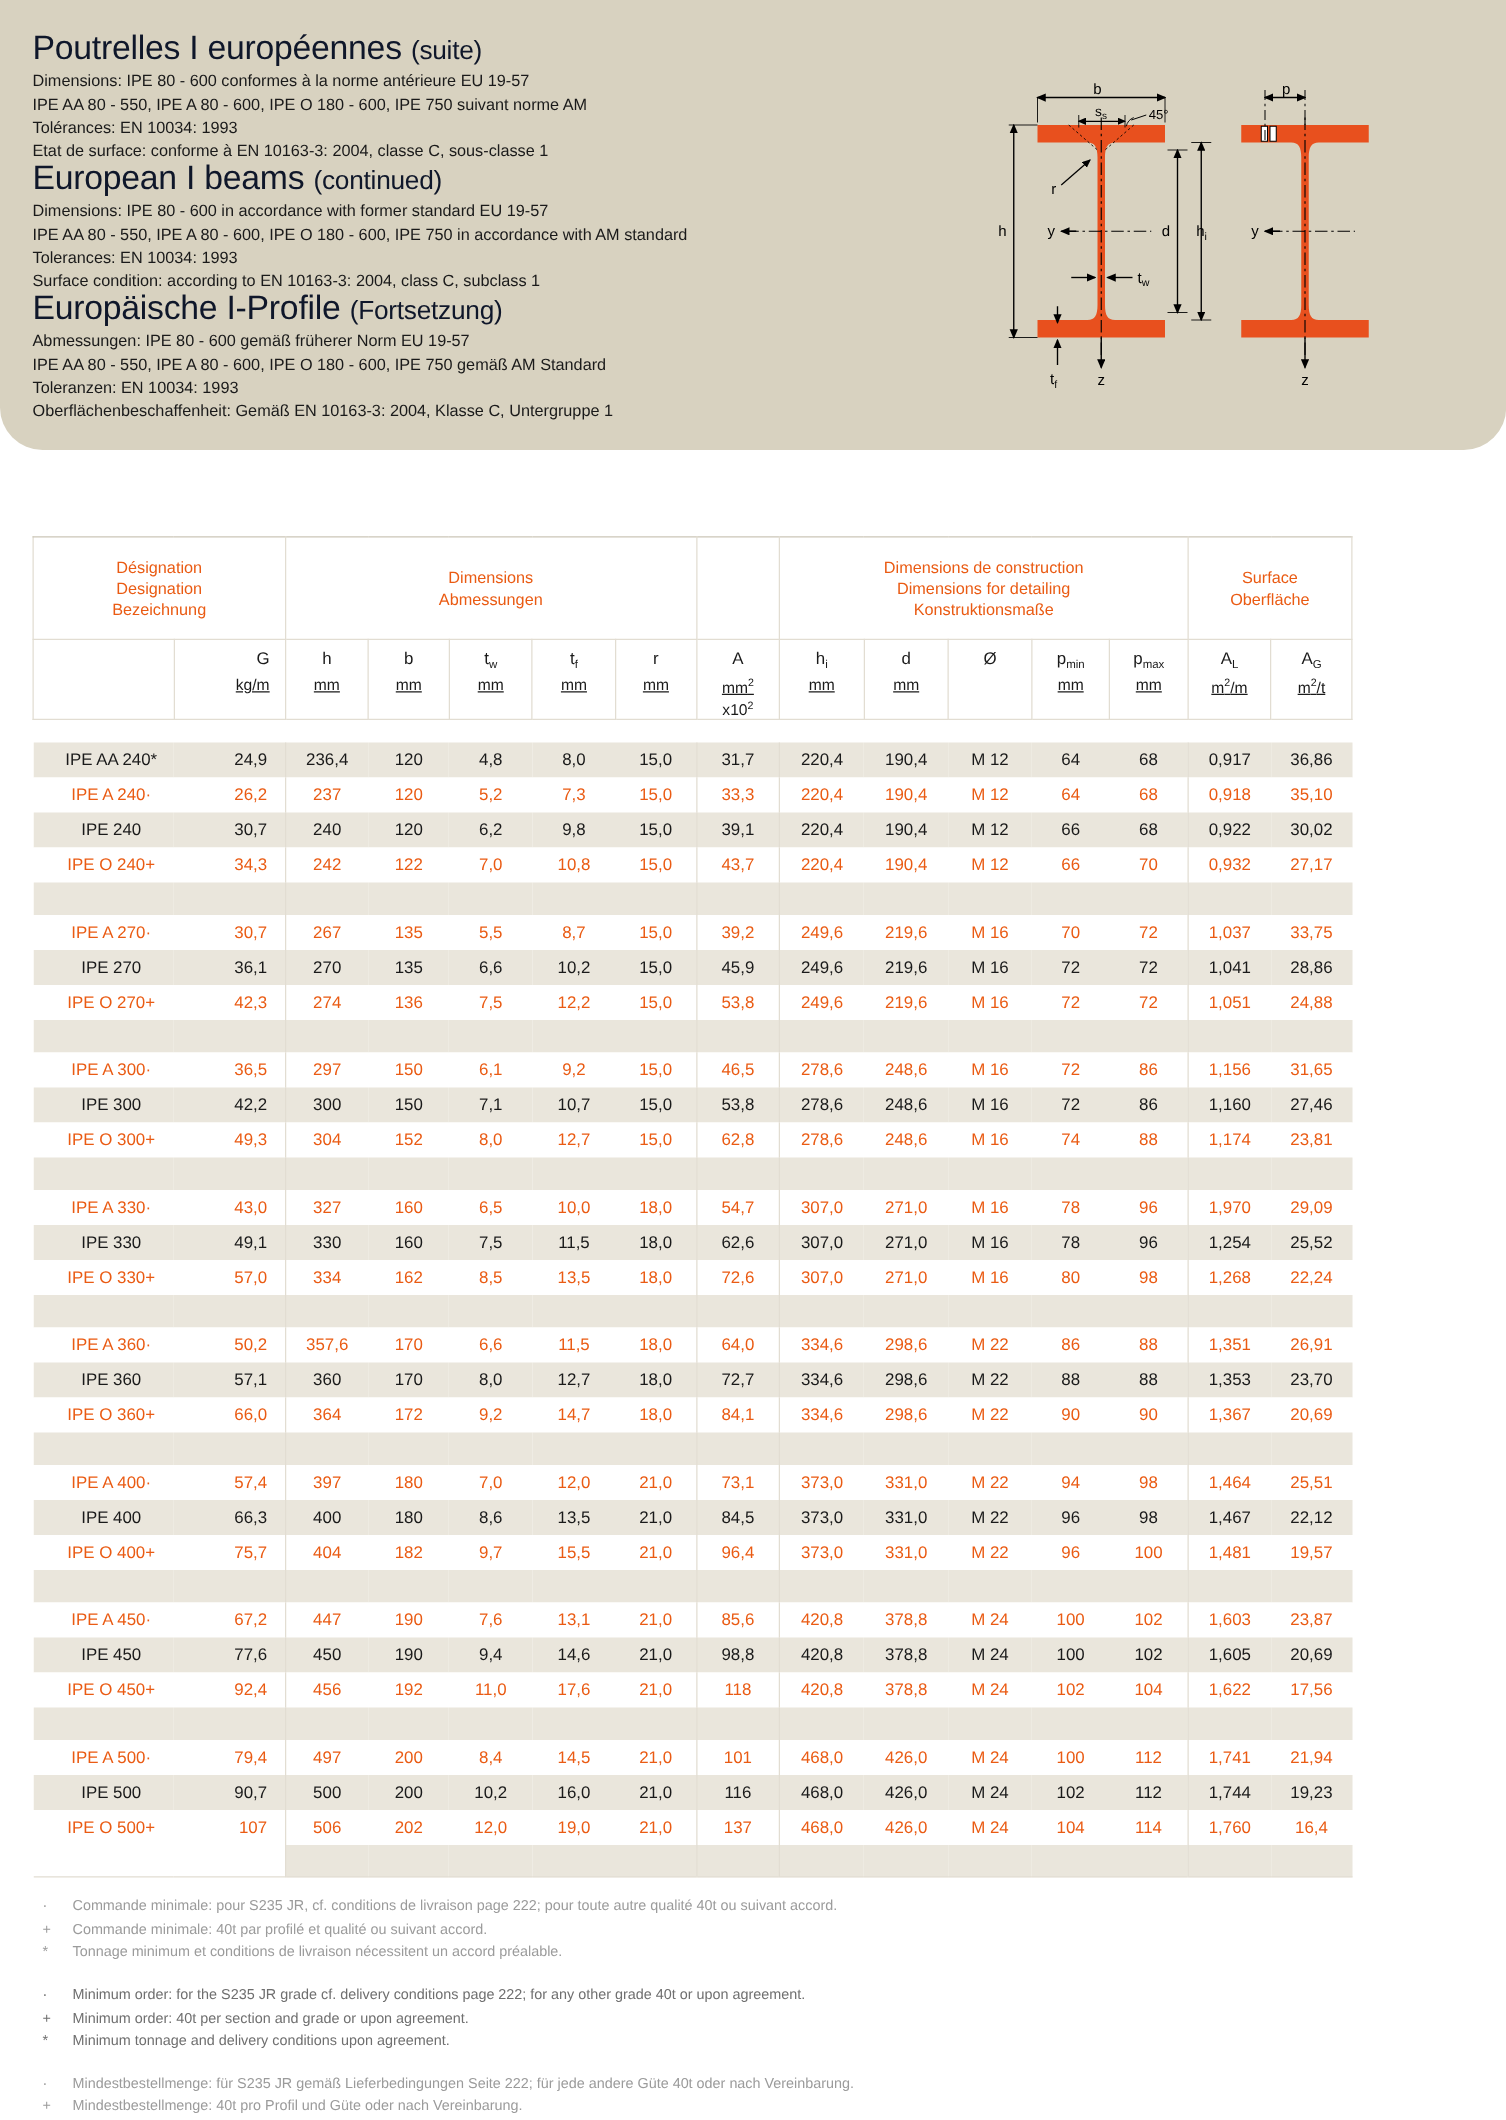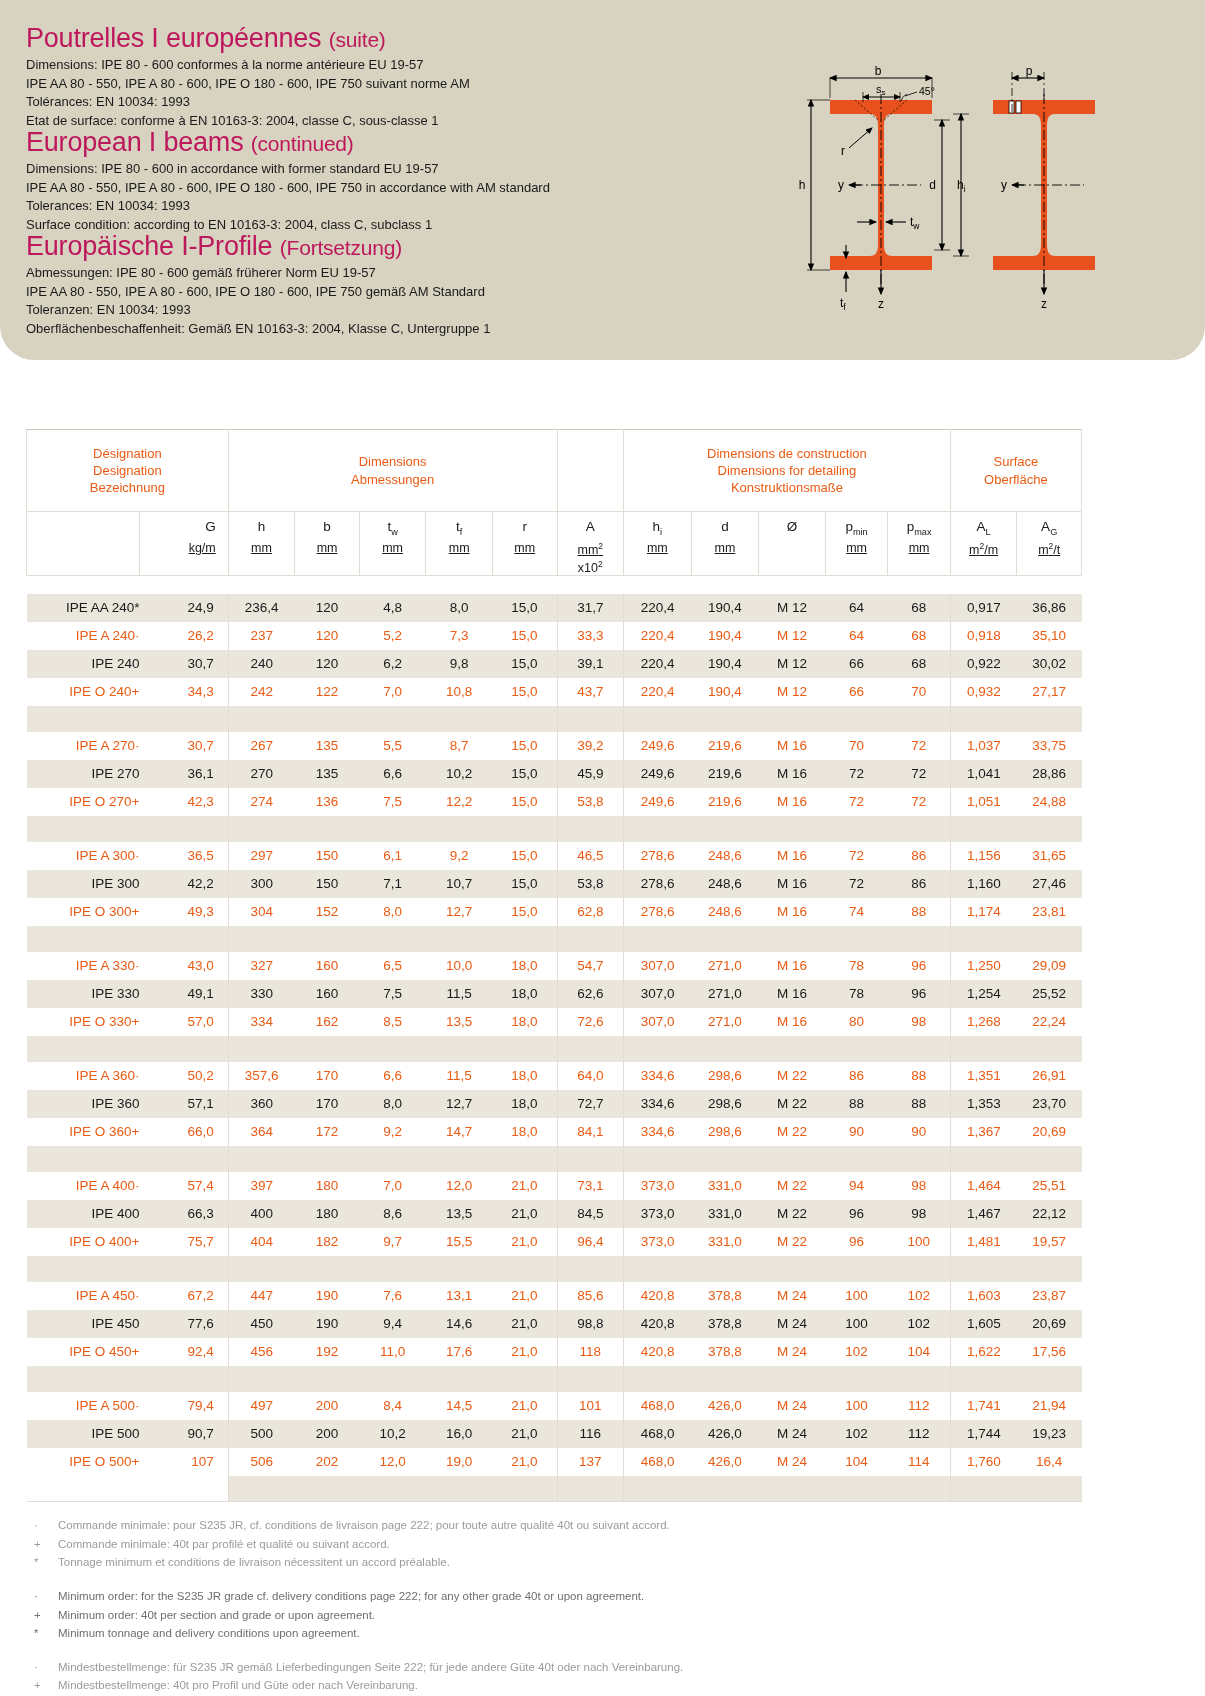--- a/index.html
+++ b/index.html
@@ -19,21 +19,21 @@
     left: 0; top: 0;
     width: 1205px;
     height: 360px;
     background: #d8d2c0;
     border-bottom-left-radius: 34px;
     border-bottom-right-radius: 34px;
   }
   .lang-block { position: absolute; left: 26px; }
   .lang-title {
     font-size: 27px;
-    color: #be185d;
+    color: #0f172a;
     font-weight: normal;
     letter-spacing: -0.2px;
     white-space: nowrap;
     line-height: 1.05;
   }
   .lang-title .suffix { font-size: 21px; }
   .lang-lines {
     margin-top: 4px;
     font-size: 13px;
     color: #1a1a1a;
@@ -109,21 +109,21 @@
   tr.hgap td { height: 18px; background: #ffffff; border: none; }
 
   
   tr.data td {
     height: 28px;
     font-size: 13.5px;
     text-align: center;
     vertical-align: middle;
   }
   tr.data td.desig {
-    text-align: right;
+    text-align: center;
     padding-left: 12px;
   }
   tr.data td.num-left {
     text-align: right;
     padding-right: 14px;
   }
   tr.row-dark td { background: #eae6dc; color: #1a1a1a; }
   tr.row-light td { background: #ffffff; color: #ea5b13; }
 
   
@@ -644,21 +644,21 @@
           <td>160</td>
           <td>6,5</td>
           <td>10,0</td>
           <td>18,0</td>
           <td class="vsep-l">54,7</td>
           <td class="vsep-l">307,0</td>
           <td>271,0</td>
           <td>M 16</td>
           <td>78</td>
           <td>96</td>
-          <td class="vsep-l">1,250</td>
+          <td class="vsep-l">1,970</td>
           <td>29,09</td>
         </tr>
         <tr class="data row-dark">
           <td class="desig">IPE 330</td>
           <td class="num-left">49,1</td>
           <td class="vsep-l">330</td>
           <td>160</td>
           <td>7,5</td>
           <td>11,5</td>
           <td>18,0</td>

